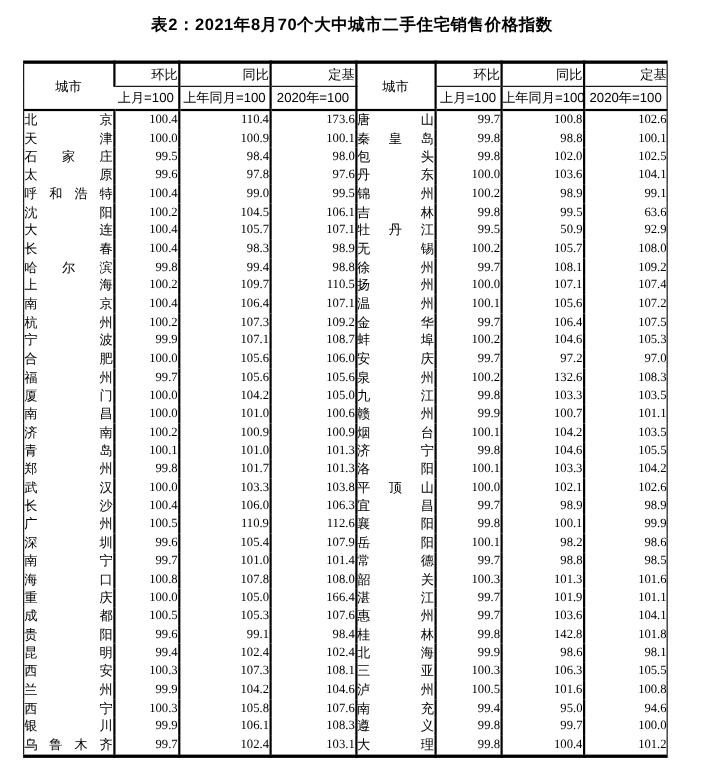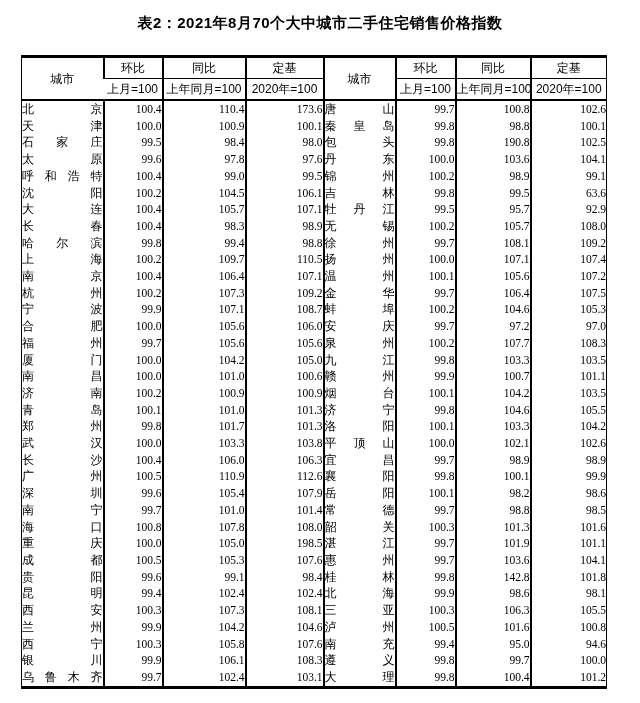--- a/index.html
+++ b/index.html
@@ -50,20 +50,21 @@
     font-weight: 500;
     text-align: center;
     height: 20px;
     line-height: 20px;
   }
   thead th.h-sub {
     font-size: 12px;
   }
   thead th.h-top {
     border-bottom: 1px solid #000;
+    text-align: right;
   }
   tbody tr:first-child td {
     border-top: 2px solid #000;
   }
   thead th.h-city {
     border-bottom: 2px solid #000;
   }
   thead th.h-sub {
     border-bottom: 2px solid #000;
   }
@@ -178,21 +179,21 @@
           <td class="num">99.5</td>
           <td class="num">98.4</td>
           <td class="num">98.0</td>
           <td class="city">
             <span class="city-inner">
               <span>包</span>
               <span>头</span>
             </span>
           </td>
           <td class="num">99.8</td>
-          <td class="num">190.8</td>
+          <td class="num">102.0</td>
           <td class="num">102.5</td>
         </tr>
         <tr>
           <td class="city">
             <span class="city-inner">
               <span>太</span>
               <span>原</span>
             </span>
           </td>
           <td class="num">99.6</td>
@@ -261,21 +262,21 @@
           <td class="num">105.7</td>
           <td class="num">107.1</td>
           <td class="city">
             <span class="city-inner">
               <span>牡</span>
               <span>丹</span>
               <span>江</span>
             </span>
           </td>
           <td class="num">99.5</td>
-          <td class="num">95.7</td>
+          <td class="num">50.9</td>
           <td class="num">92.9</td>
         </tr>
         <tr>
           <td class="city">
             <span class="city-inner">
               <span>长</span>
               <span>春</span>
             </span>
           </td>
           <td class="num">100.4</td>
@@ -422,21 +423,21 @@
           <td class="num">99.7</td>
           <td class="num">105.6</td>
           <td class="num">105.6</td>
           <td class="city">
             <span class="city-inner">
               <span>泉</span>
               <span>州</span>
             </span>
           </td>
           <td class="num">100.2</td>
-          <td class="num">107.7</td>
+          <td class="num">132.6</td>
           <td class="num">108.3</td>
         </tr>
         <tr>
           <td class="city">
             <span class="city-inner">
               <span>厦</span>
               <span>门</span>
             </span>
           </td>
           <td class="num">100.0</td>
@@ -655,21 +656,21 @@
         </tr>
         <tr>
           <td class="city">
             <span class="city-inner">
               <span>重</span>
               <span>庆</span>
             </span>
           </td>
           <td class="num">100.0</td>
           <td class="num">105.0</td>
-          <td class="num">198.5</td>
+          <td class="num">166.4</td>
           <td class="city">
             <span class="city-inner">
               <span>湛</span>
               <span>江</span>
             </span>
           </td>
           <td class="num">99.7</td>
           <td class="num">101.9</td>
           <td class="num">101.1</td>
         </tr>

